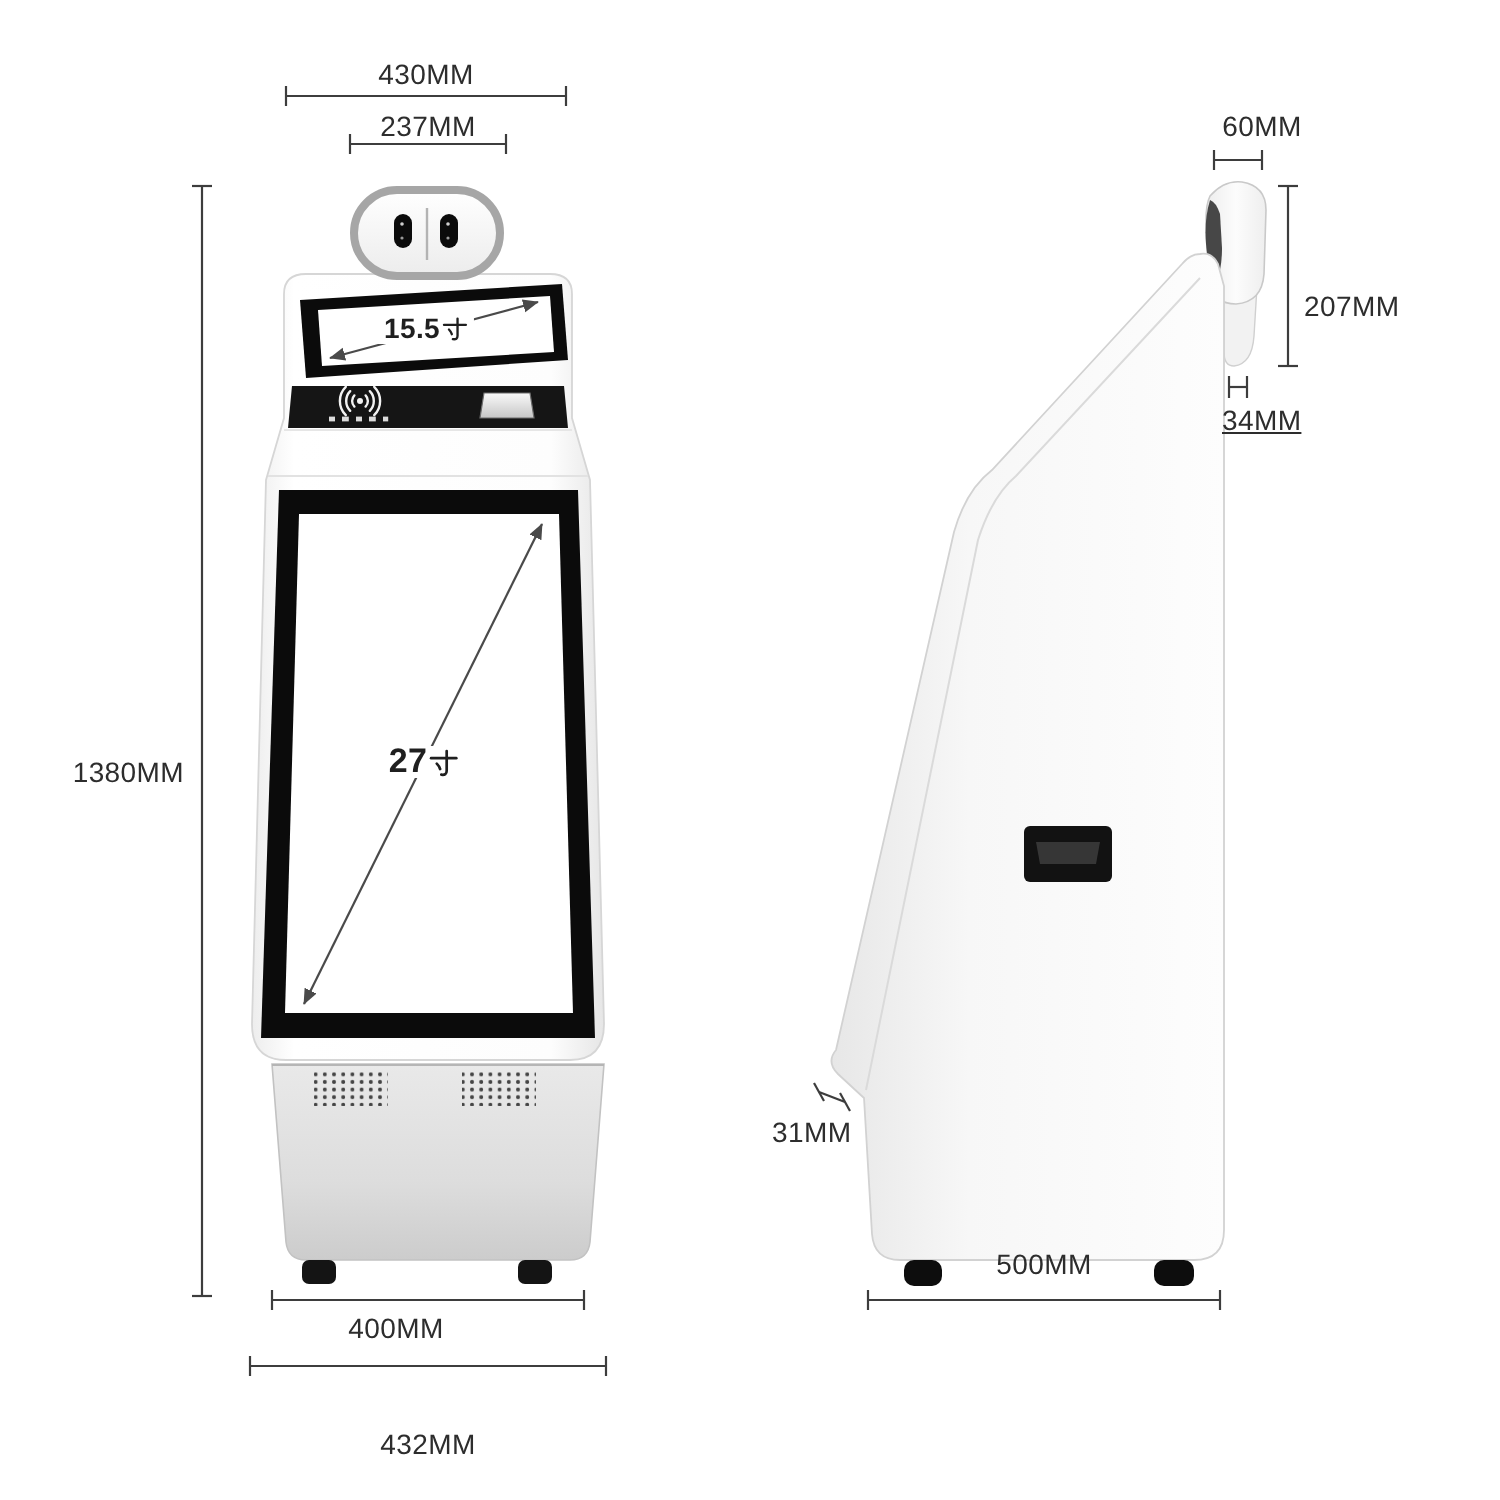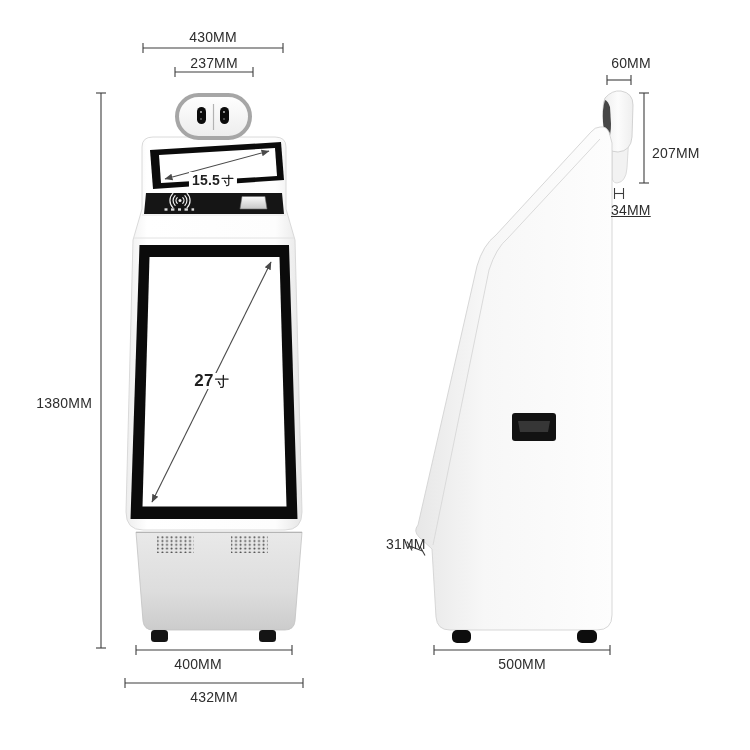--- a/index.html
+++ b/index.html
@@ -201,25 +201,25 @@
             <line x1="434" y1="650" x2="610" y2="650"></line>
             <line x1="434" y1="645" x2="434" y2="655"></line>
             <line x1="610" y1="645" x2="610" y2="655"></line>
           </g>
     </g>
   </g>
 </svg>
 
   <div class="lbl center" style="left:213px;top:29px;">430MM</div>
   <div class="lbl center" style="left:214px;top:55px;text-align:right;">237MM</div>
-  <div class="lbl lbl-1380" style="left:20px;top:395px;">1380MM</div>
+  <div class="lbl lbl-1380" style="left:20px;top:378px;">1380MM</div>
   <div class="lbl center" style="left:198px;top:656px;">400MM</div>
-  <div class="lbl center" style="left:214px;top:689px;">432MM</div>
-
-  <div class="lbl center screenlbl" style="left:213px;top:156px;margin-top:16px;">
+  <div class="lbl center" style="left:214px;top:714px;">432MM</div>
+
+  <div class="lbl center screenlbl" style="left:213px;top:156px;">
     <span>15.5</span>
     <svg class="cun" width="13" height="13" viewBox="0 0 100 100">
       <g fill="none" stroke="#1f1f1f" stroke-width="9" stroke-linecap="round">
         <path d="M8,34 H92"></path>
           <path d="M60,10 V76 Q60,92 42,89"></path>
           <path d="M27,52 Q35,60 38,70"></path>
       </g>
     </svg>
   </div>
 
@@ -230,16 +230,16 @@
         <path d="M8,34 H92"></path>
           <path d="M60,10 V76 Q60,92 42,89"></path>
           <path d="M27,52 Q35,60 38,70"></path>
       </g>
     </svg>
   </div>
 
   <div class="lbl center" style="left:619px;top:55px;margin-left:12px;">60MM</div>
   <div class="lbl" style="left:652px;top:145px;">207MM</div>
   <div class="lbl" style="left:611px;top:202px;text-decoration:underline;">34MM</div>
-  <div class="lbl" style="left:386px;top:536px;">31MM</div>
-  <div class="lbl center" style="left:522px;top:656px;">500MM</div>
+  <div class="lbl" style="left:386px;top:558px;">31MM</div>
+  <div class="lbl center" style="left:522px;top:624px;">500MM</div>
 
 </div>
 
 </body></html>

